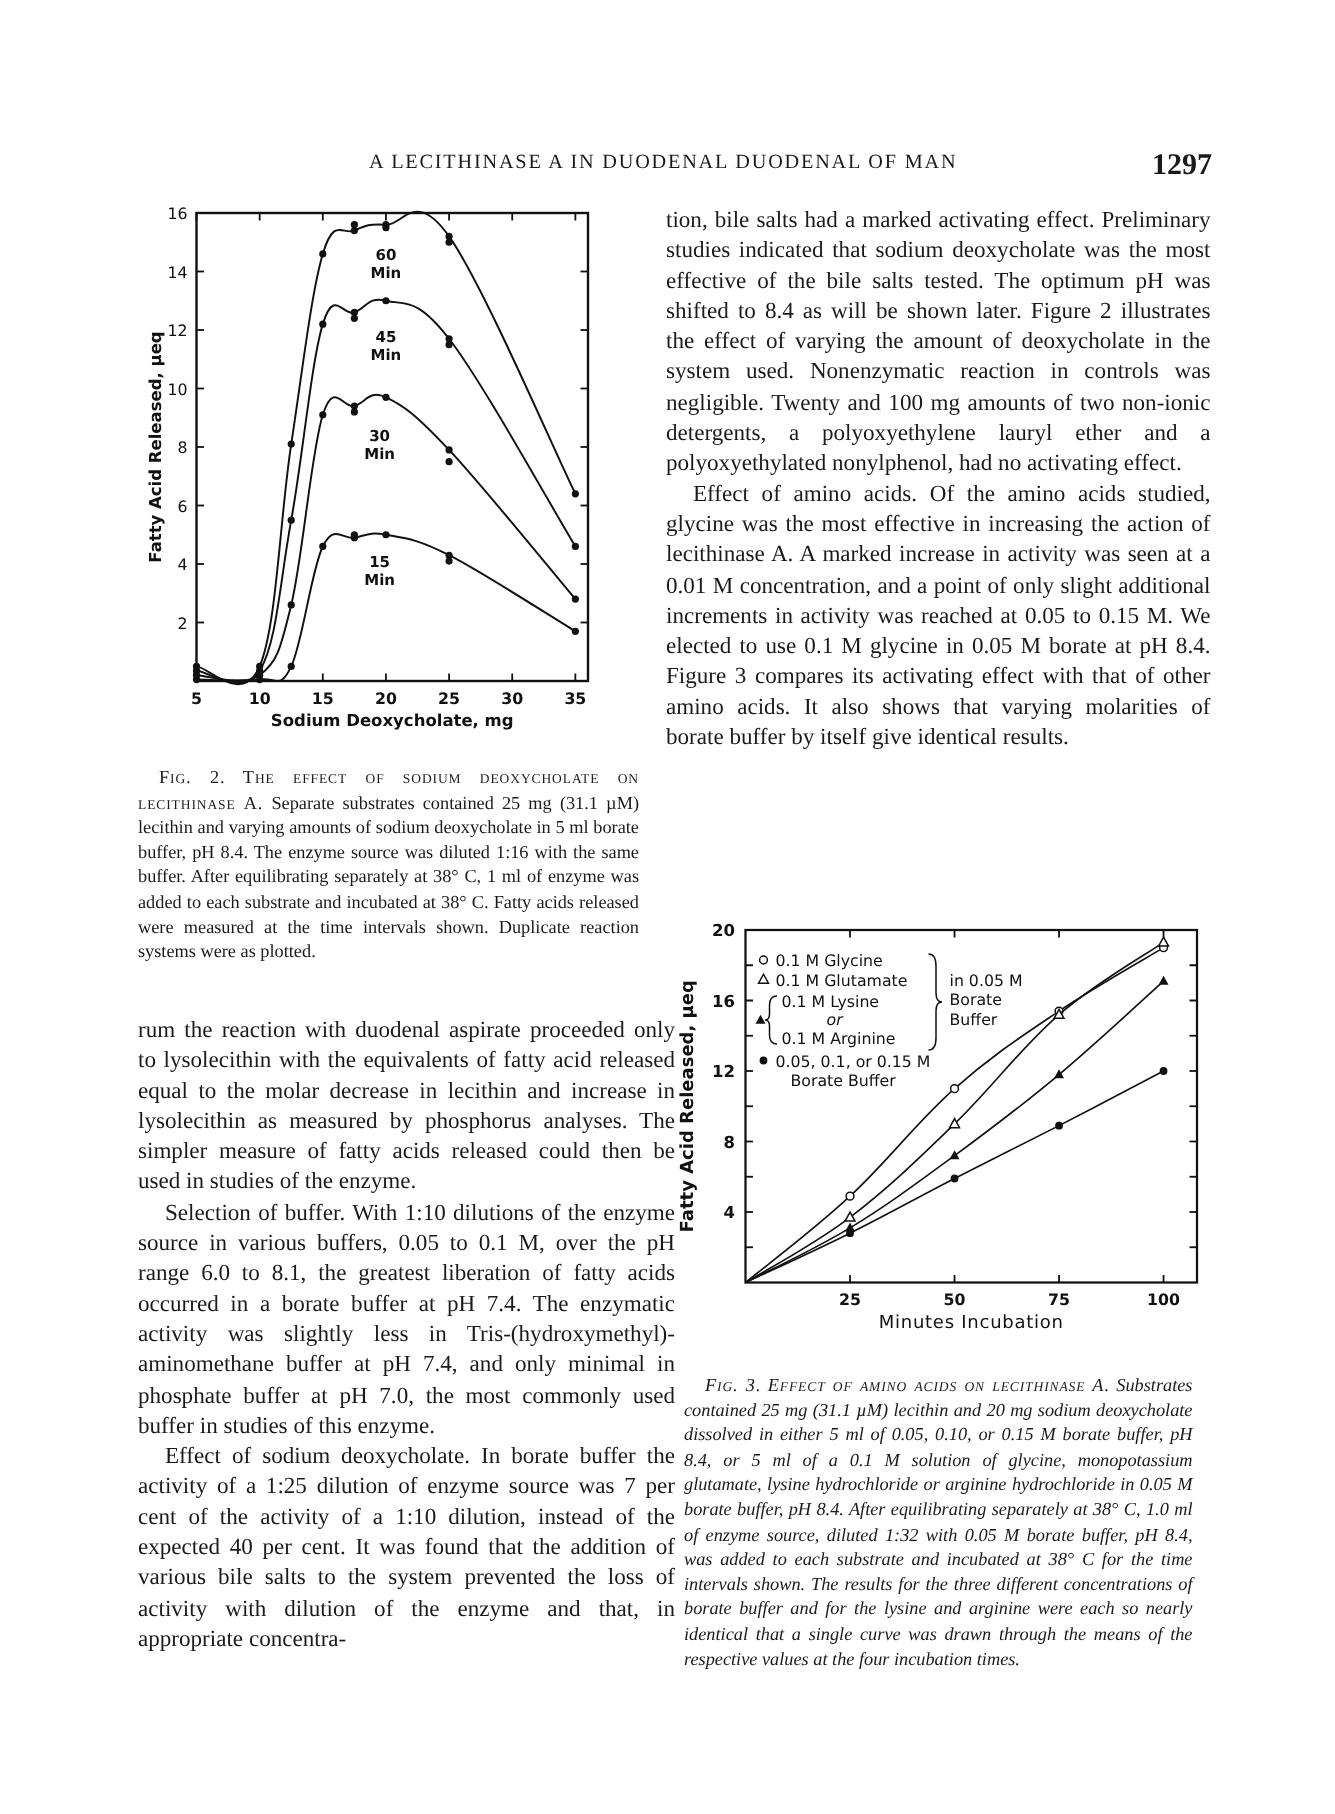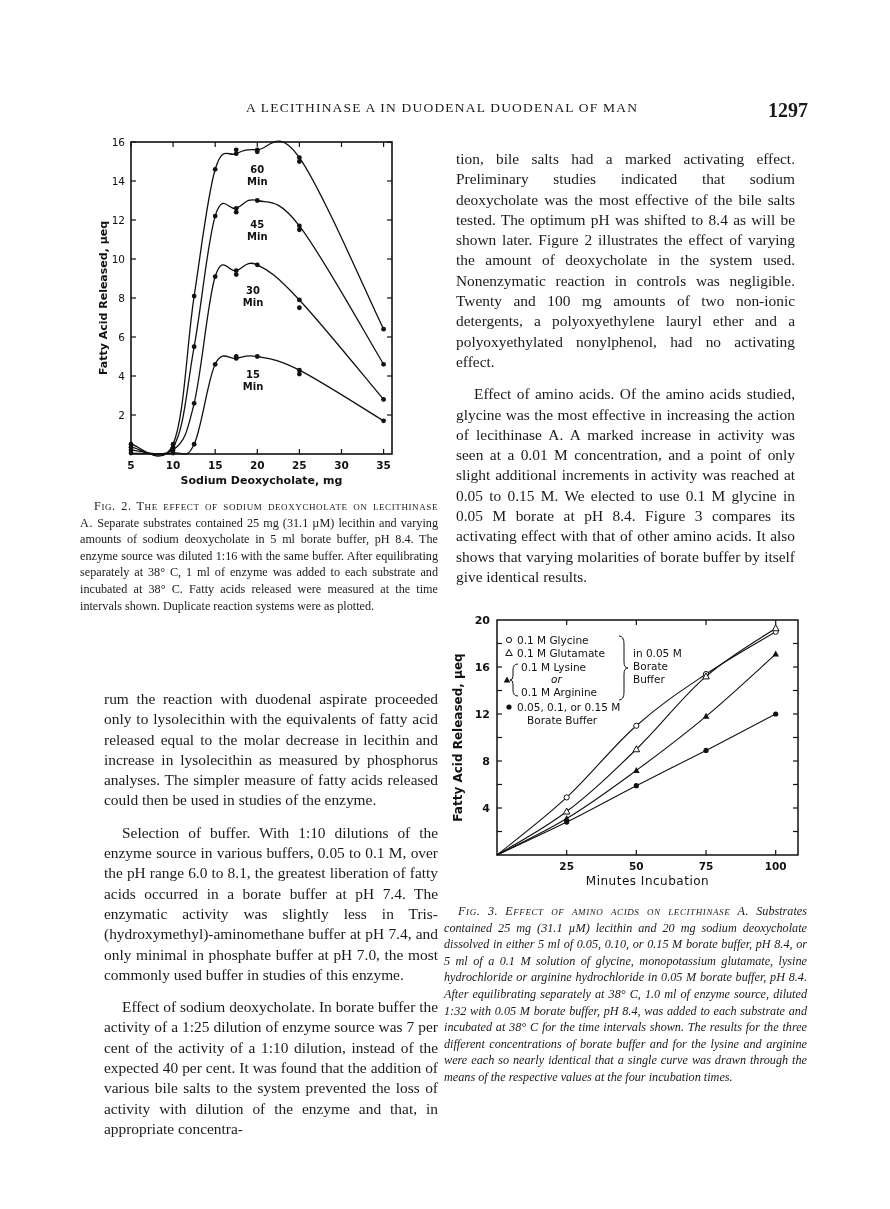--- a/index.html
+++ b/index.html
@@ -1,23 +1,23 @@
 <!DOCTYPE html>
 <html><head>
 <meta charset="utf-8">
 <style>
   html,body{margin:0;padding:0;background:#fff;}
   body{width:890px;height:1209px;position:relative;overflow:hidden;font-family:"Liberation Serif","DejaVu Serif",serif;color:#1a1a1a;}
   .hdr{position:absolute;top:100px;left:246px;width:520px;font-size:13.5px;letter-spacing:1.2px;}
   .pgno{position:absolute;top:99px;left:768px;font-size:20px;font-weight:bold;}
   .col{position:absolute;font-size:15.4px;line-height:20.3px;text-align:justify;}
-  .col p{margin:12px;}
+  .col p{margin:0;}
   .col p.ind{text-indent:18px;}
   .cap{position:absolute;font-size:12.2px;line-height:16.6px;text-align:justify;}
-  .cap p{margin:0;text-indent:14px;}
+  .cap p{margin:12px;text-indent:14px;}
   .sc{font-variant:small-caps;letter-spacing:0.6px;}
   .it{}
   svg text{font-family:"DejaVu Sans",sans-serif;fill:#111;}
 </style>
 </head>
 <body>
 
 <div class="hdr">A LECITHINASE A IN DUODENAL DUODENAL OF MAN</div>
 <div class="pgno">1297</div>
 

